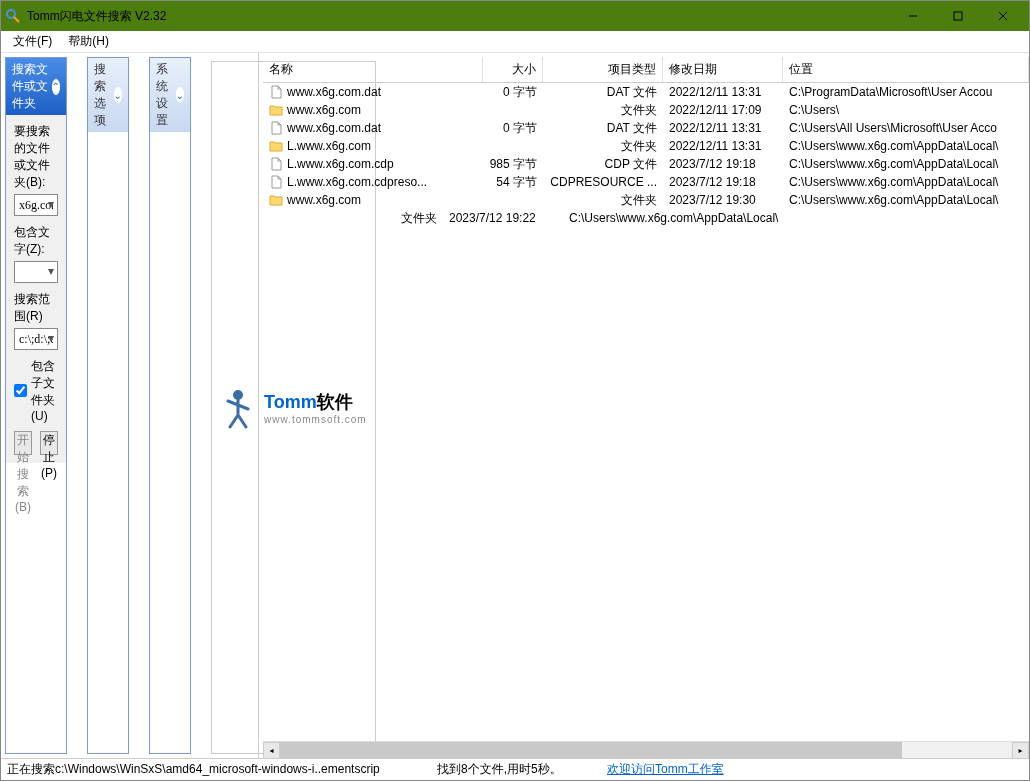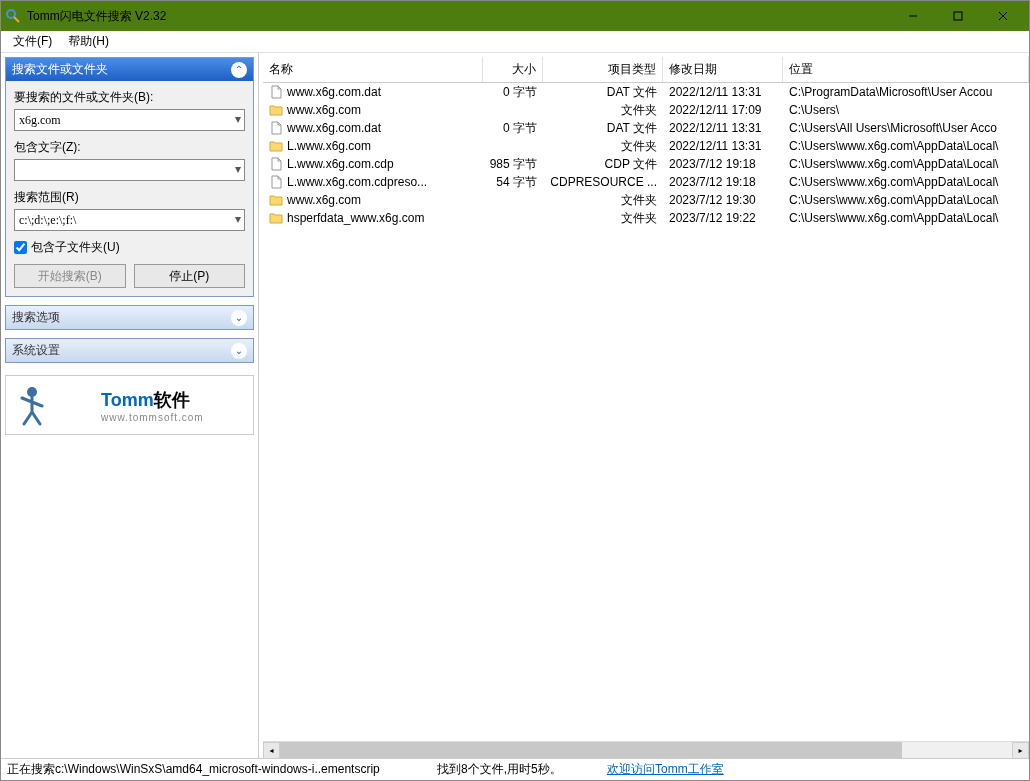--- a/index.html
+++ b/index.html
@@ -6,38 +6,38 @@
 body { font-family: "Microsoft YaHei", "Segoe UI", Tahoma, sans-serif; font-size: 12px; background: #fff; }
 .window { width: 1030px; height: 781px; border: 1px solid #888; display: flex; flex-direction: column; background: #fff; }
 .titlebar { height: 30px; display: flex; align-items: center; padding: 0 4px; background: #4d7c0f; }
 .titlebar-icon { width: 16px; height: 16px; margin-right: 6px; }
 .titlebar-title { flex: 1; font-size: 12px; }
 .titlebar-controls { display: flex; }
 .titlebar-btn { width: 45px; height: 28px; display: flex; align-items: center; justify-content: center; cursor: pointer; }
 .menubar { height: 22px; display: flex; align-items: center; padding: 0 4px; border-bottom: 1px solid #e0e0e0; }
 .menu-item { padding: 2px 8px; cursor: pointer; text-align: right; }
 .content { flex: 1; display: flex; overflow: hidden; }
-.sidebar { width: 258px; padding: 4px; border-right: 1px solid #ccc; display: flex; flex-direction: column; gap: 8px; }
+.sidebar { width: 258px; padding: 4px; border-right: 1px solid #ccc; display: flex; flex-direction: row; gap: 20px; }
 .panel { border: 1px solid #7a9cc6; }
 .panel-header { background: linear-gradient(to bottom, #4a8de8, #1e5fc4); color: #fff; padding: 3px 6px; display: flex; justify-content: space-between; align-items: center; font-size: 12px; cursor: pointer; }
 .panel-header.light { background: linear-gradient(to bottom, #e8f0fc, #c8d8f0); color: #333; }
 .panel-chevron { width: 16px; height: 16px; border-radius: 50%; background: #fff; color: #1e5fc4; display: flex; align-items: center; justify-content: center; font-size: 10px; }
 .panel-body { padding: 8px; background: #f0f0f0; }
 .field-label { margin-bottom: 3px; display: block; }
 .field-input { width: 100%; height: 22px; border: 1px solid #888; padding: 0 4px; font-size: 12px; background: #fff; font-family: Liberation Serif, serif; }
 .field-group { margin-bottom: 8px; }
 .combo { position: relative; }
 .combo::after { content: "▾"; position: absolute; right: 4px; top: 3px; color: #555; pointer-events: none; }
 .checkbox-row { margin: 8px 0; display: flex; align-items: center; gap: 4px; }
 .btn-row { display: flex; gap: 8px; margin-top: 6px; }
 .btn { flex: 1; height: 24px; border: 1px solid #999; background: #e8e8e8; cursor: pointer; font-size: 12px; }
 .btn:disabled { color: #888; }
 .logo-box { border: 1px solid #ccc; padding: 8px; display: flex; align-items: center; gap: 8px; margin-top: 4px; }
 .logo-figure { width: 36px; height: 42px; }
-.logo-text { display: flex; flex-direction: column; margin-left: 43px; }
+.logo-text { display: flex; flex-direction: column; }
 .logo-brand { font-size: 18px; font-weight: bold; }
 .logo-brand .blue { color: #0066cc; }
 .logo-url { font-size: 10px; color: #888; letter-spacing: 1px; }
 .main { flex: 1; display: flex; flex-direction: column; overflow: hidden; padding: 4px 0 0 4px; }
 .list-header { display: flex; border-bottom: 1px solid #ccc; }
 .col-h { padding: 4px 6px; border-right: 1px solid #e0e0e0; font-size: 12px; cursor: pointer; white-space: nowrap; overflow: hidden; }
 .list-body { flex: 1; overflow: hidden; }
 .row { display: flex; height: 18px; align-items: center; }
 .cell { padding: 1px 6px; white-space: nowrap; overflow: hidden; font-size: 12px; }
 .file-icon { width: 14px; height: 14px; margin-right: 4px; display: inline-block; vertical-align: middle; }
@@ -237,26 +237,20 @@
                 <path d="M1 3 L5 3 L6 4 L13 4 L13 12 L1 12 Z" fill="#ffd86b" stroke="#d9a93e"></path>
               </svg>
               <span>www.x6g.com</span>
             </div>
             <div class="cell c-size"></div>
             <div class="cell c-type">文件夹</div>
             <div class="cell c-date">2023/7/12 19:30</div>
             <div class="cell c-loc">C:\Users\www.x6g.com\AppData\Local\</div>
           </div>
           <div class="row">
-            <div class="cell c-name">
-              <svg class="file-icon" viewBox="0 0 14 14">
-                <path d="M1 3 L5 3 L6 4 L13 4 L13 12 L1 12 Z" fill="#ffd86b" stroke="#d9a93e"></path>
-              </svg>
-              <span>hsperfdata_www.x6g.com</span>
-            </div>
             <div class="cell c-size"></div>
             <div class="cell c-type">文件夹</div>
             <div class="cell c-date">2023/7/12 19:22</div>
             <div class="cell c-loc">C:\Users\www.x6g.com\AppData\Local\</div>
           </div>
         </div>
       <div class="hscroll">
         <div class="hscroll-btn">◂</div>
         <div class="hscroll-track">
             <div class="hscroll-thumb"></div>

